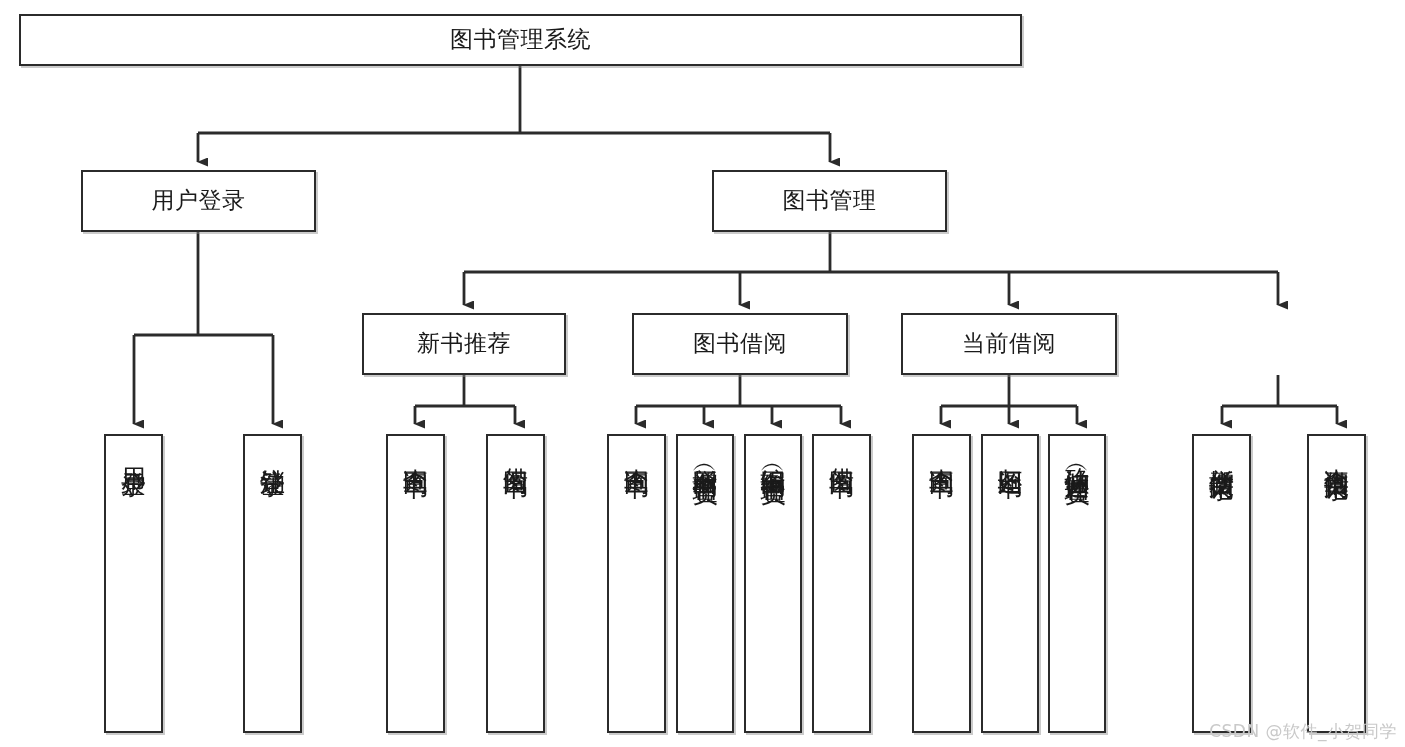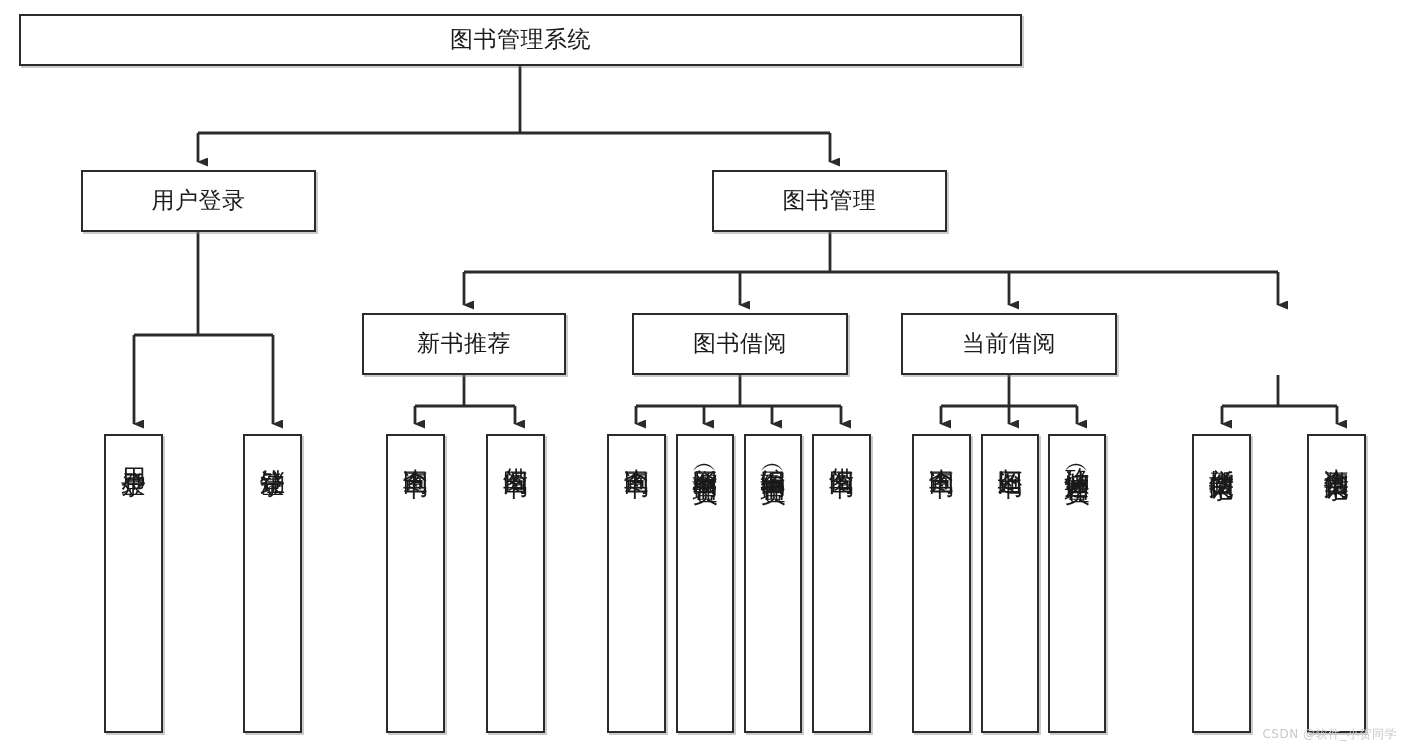--- a/index.html
+++ b/index.html
@@ -67,21 +67,21 @@
     white-space: nowrap;
     max-height: 285px;
   }
   .node.vert.tall .node-label {
     max-height: 290px;
   }
   #watermark {
     position: absolute;
     right: 8px;
     bottom: 4px;
-    font-size: 12px;
+    font-size: 17px;
     color: #c9c9c9;
     font-family: "DejaVu Sans", "Liberation Sans", sans-serif;
     letter-spacing: 0.5px;
     white-space: nowrap;
     user-select: none;
   }
 </style>
 </head>
 <body>
 

